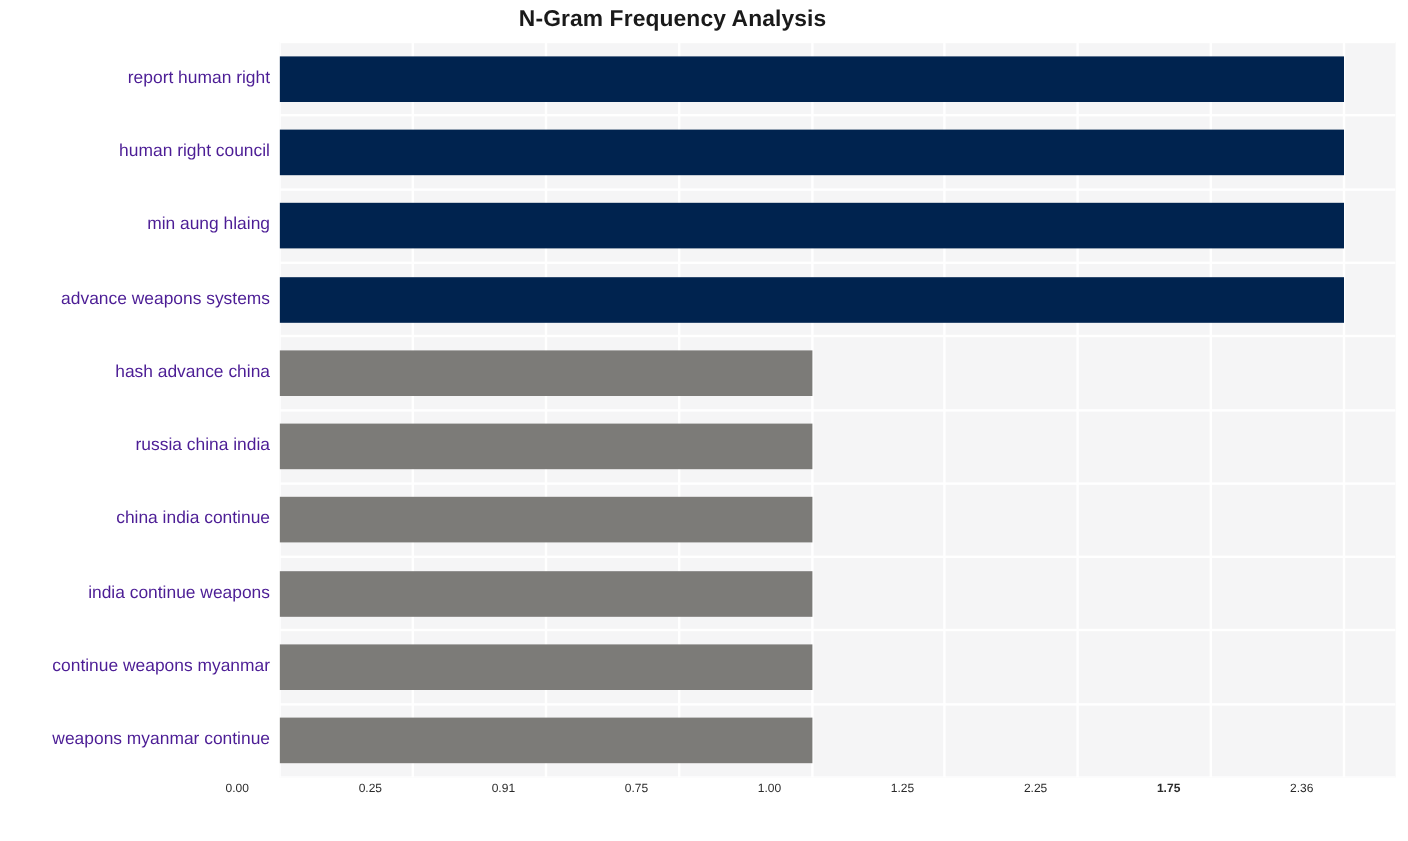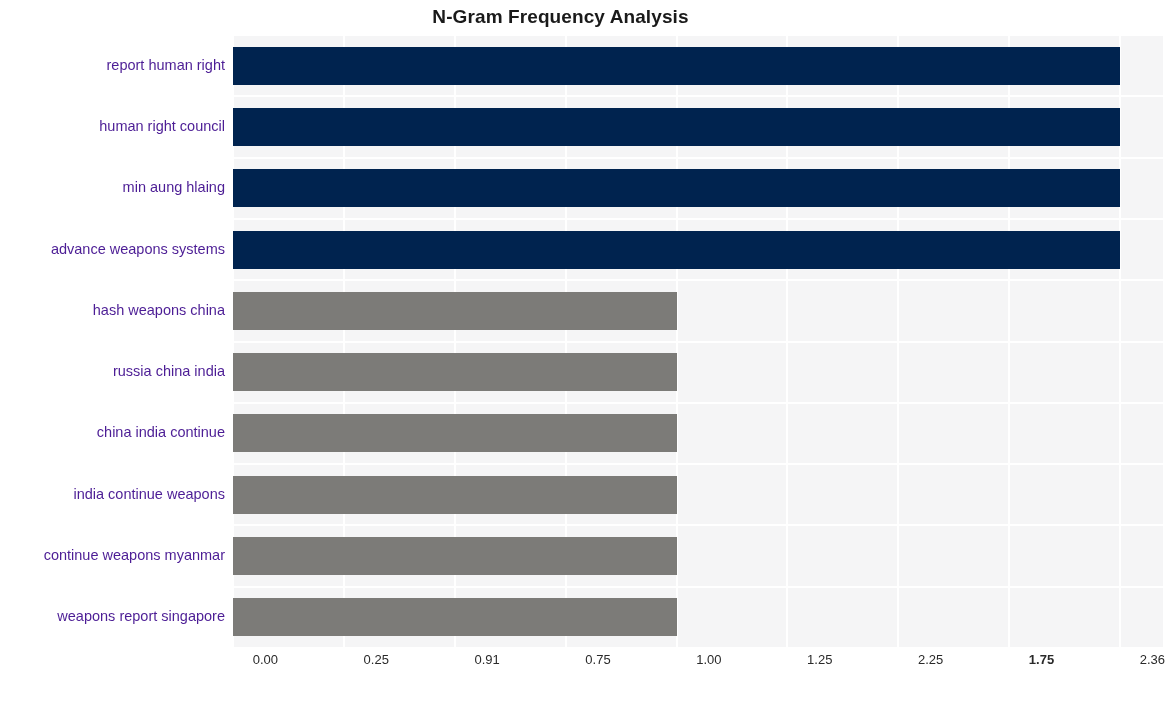--- a/index.html
+++ b/index.html
@@ -79,22 +79,22 @@
     font-size: 14.5px;
     color: #4c1d95;
     white-space: nowrap;
   }
 
   
   .xtick {
     position: absolute;
     top: 652px;
     width: 90px;
-    text-align: right;
-    font-size: 13px;
+    text-align: left;
+    font-size: 10px;
     color: #2a2a2a;
   }
 
   
   #xlabel {
     position: absolute;
     left: 0;
     top: 674px;
     width: 1173px;
     text-align: center;
@@ -147,26 +147,26 @@
         <div class="bar" title="continue weapons myanmar: 1" style="width: 443.5px; top: 502.05px; background: rgb(124, 123, 120);"></div>
         <div class="bar" title="weapons myanmar singapore: 1" style="width: 443.5px; top: 563.35px; background: rgb(124, 123, 120);"></div>
       </div>
   </div>
 
   <div id="yticks">
       <div class="ytick" style="top: 56.65px;">report human right</div>
       <div class="ytick" style="top: 117.95px;">human right council</div>
       <div class="ytick" style="top: 179.25px;">min aung hlaing</div>
       <div class="ytick" style="top: 240.55px;">advance weapons systems</div>
-      <div class="ytick" style="top: 301.85px;">hash weapons china</div>
+      <div class="ytick" style="top: 301.85px;">hash advance china</div>
       <div class="ytick" style="top: 363.15px;">russia china india</div>
       <div class="ytick" style="top: 424.45px;">china india continue</div>
       <div class="ytick" style="top: 485.75px;">india continue weapons</div>
       <div class="ytick" style="top: 547.05px;">continue weapons myanmar</div>
-      <div class="ytick" style="top: 608.35px;">weapons report singapore</div>
+      <div class="ytick" style="top: 608.35px;">weapons myanmar continue</div>
     </div>
   <div id="xticks">
       <div class="xtick" style="left: 188px;">0.00</div>
       <div class="xtick" style="left: 298.875px;">0.25</div>
       <div class="xtick" style="left: 409.75px;">0.91</div>
       <div class="xtick" style="left: 520.625px;">0.75</div>
       <div class="xtick" style="left: 631.5px;">1.00</div>
       <div class="xtick" style="left: 742.375px;">1.25</div>
       <div class="xtick" style="left: 853.25px;">2.25</div>
       <div class="xtick" style="left: 964.125px; font-weight: bold;">1.75</div>

